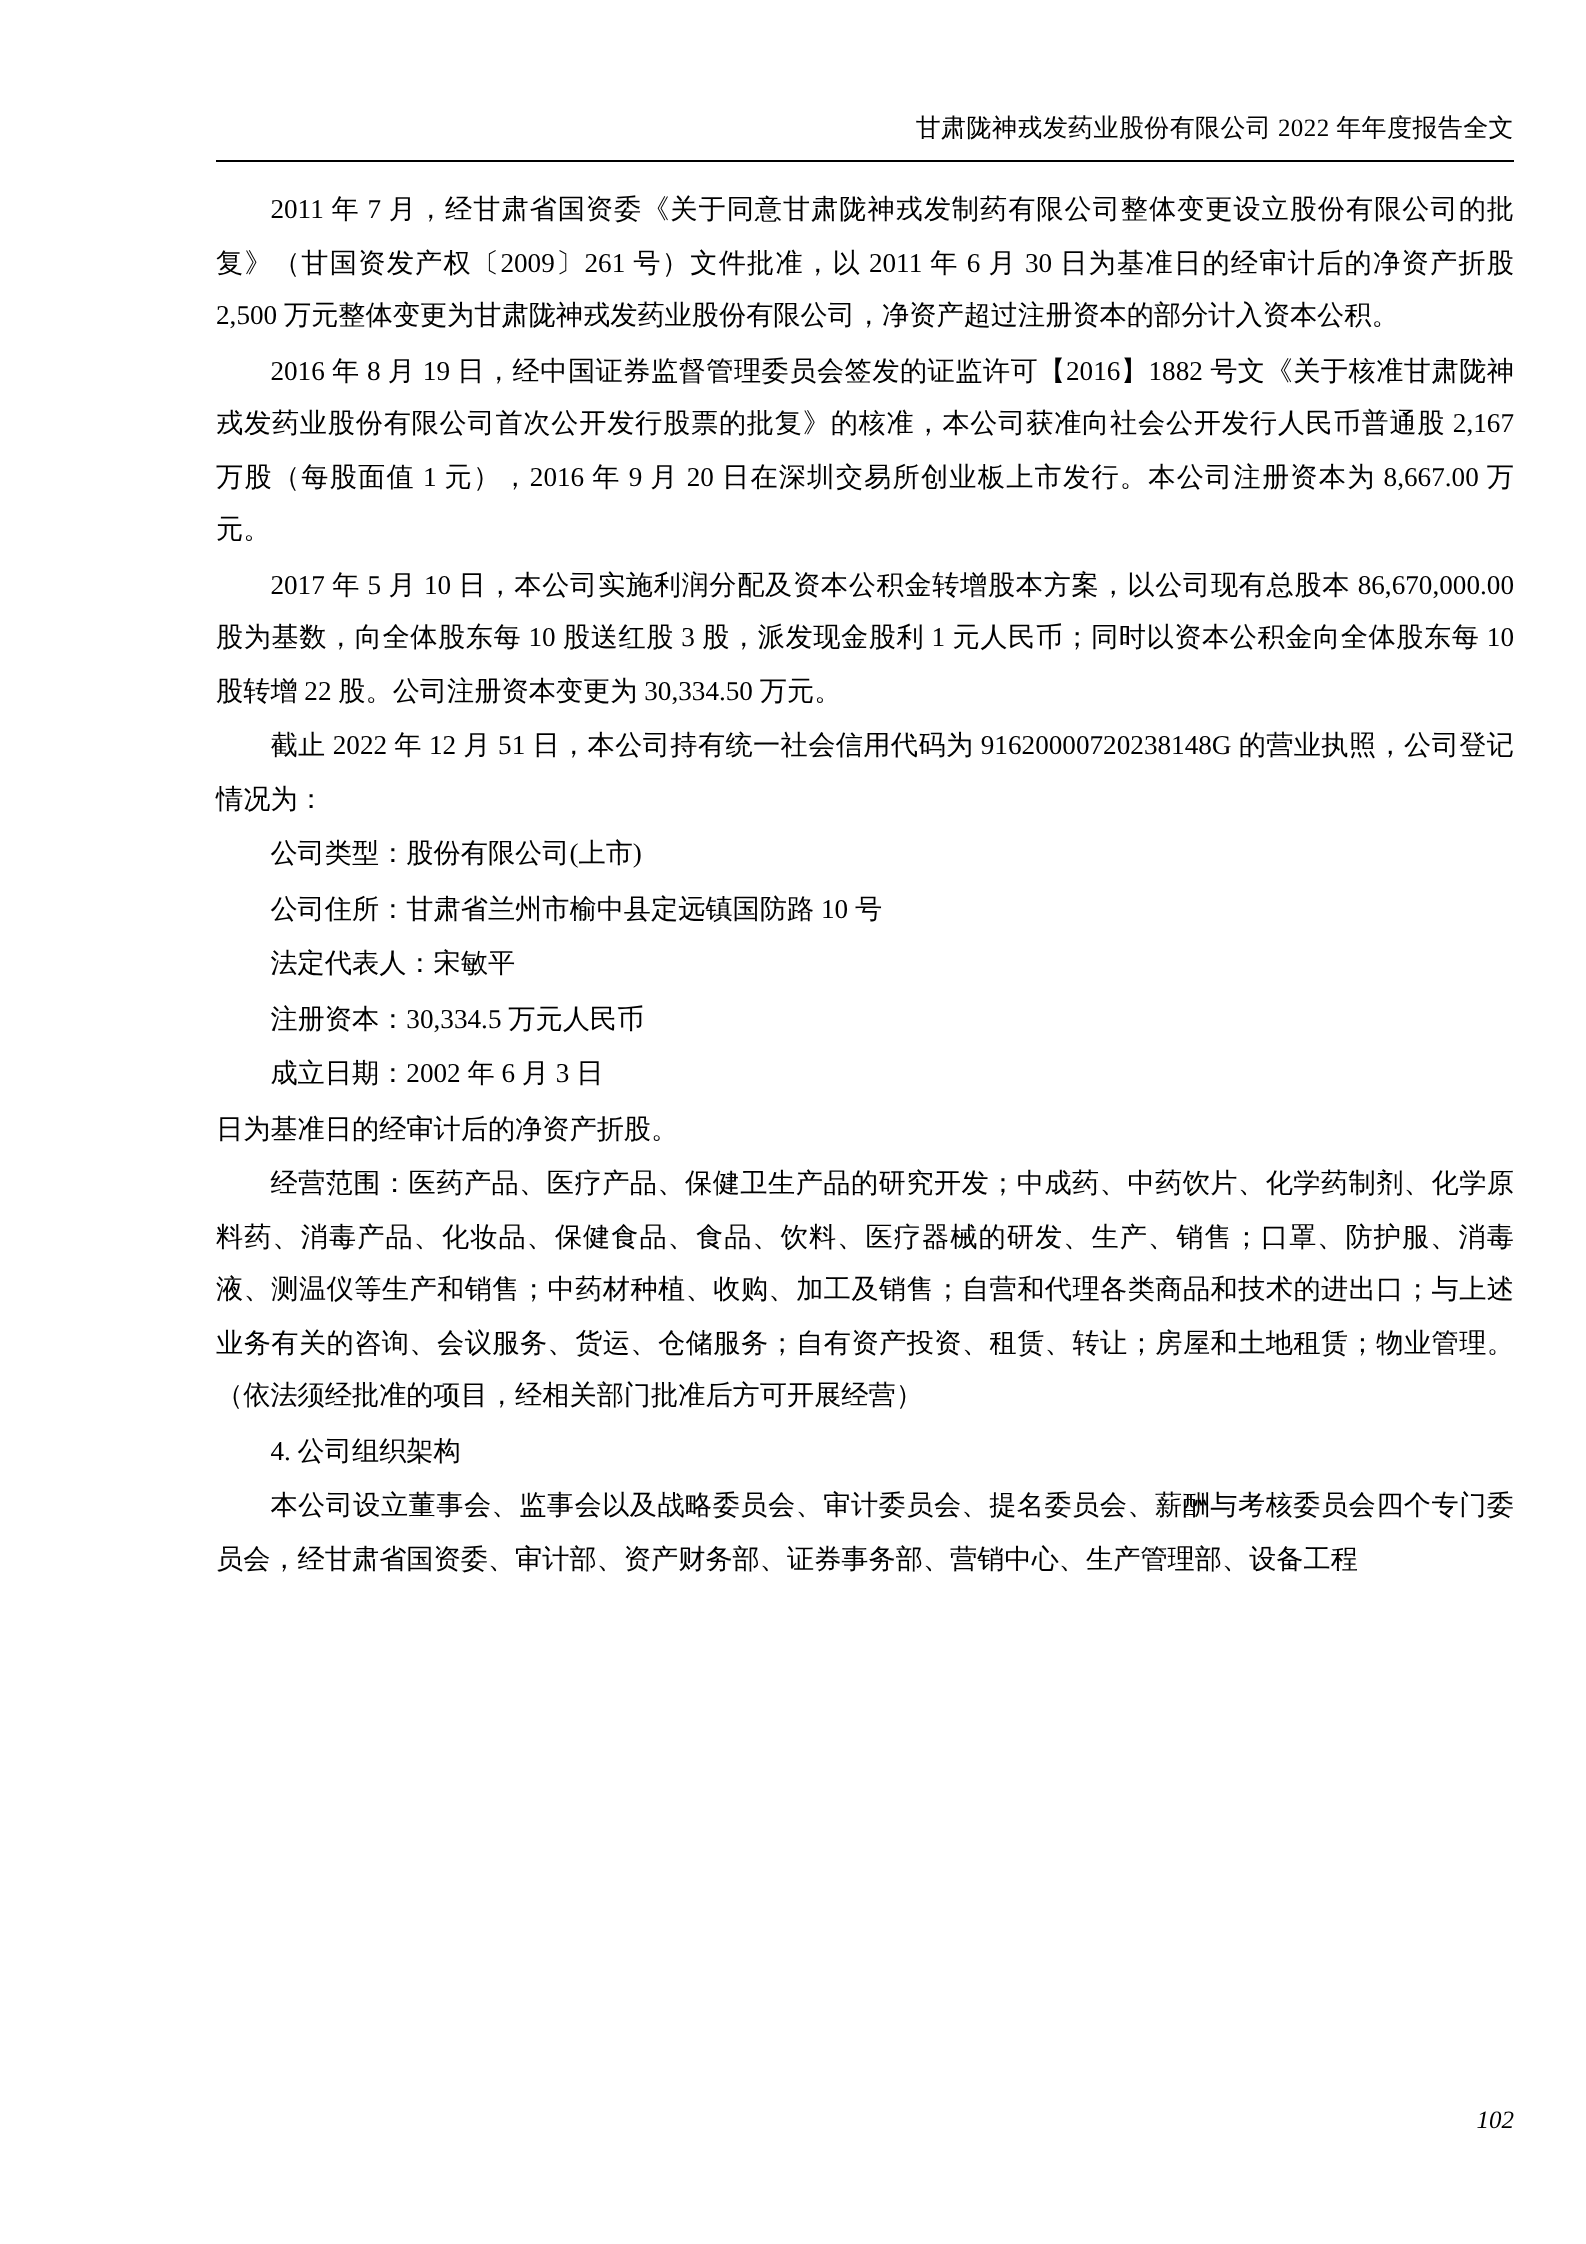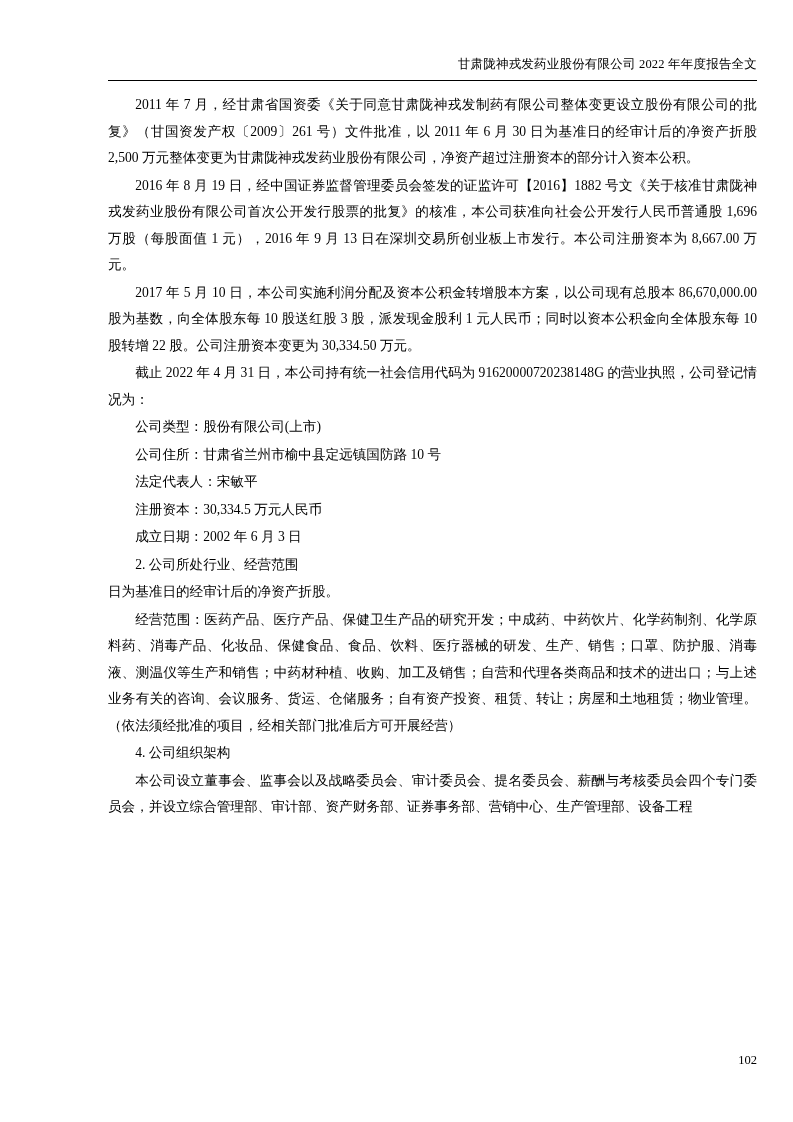--- a/index.html
+++ b/index.html
@@ -56,47 +56,47 @@
     text-indent: 0;
     margin-left: 2em;
   }
   .footer {
     position: absolute;
     bottom: 54px;
     left: 72px;
     right: 72px;
     text-align: right;
     font-size: 12.5px;
+    font-style: italic;
   }
 </style>
 </head>
 <body>
 
 <div class="page">
 
   <div class="header">甘肃陇神戎发药业股份有限公司 2022 年年度报告全文</div>
   <div class="header-rule"></div>
 
   <div class="content">
 
     <p class="para">2011 年 7 月，经甘肃省国资委《关于同意甘肃陇神戎发制药有限公司整体变更设立股份有限公司的批复》（甘国资发产权〔2009〕261 号）文件批准，以 2011 年 6 月 30 日为基准日的经审计后的净资产折股 2,500 万元整体变更为甘肃陇神戎发药业股份有限公司，净资产超过注册资本的部分计入资本公积。</p>
-    <p class="para">2016 年 8 月 19 日，经中国证券监督管理委员会签发的证监许可【2016】1882 号文《关于核准甘肃陇神戎发药业股份有限公司首次公开发行股票的批复》的核准，本公司获准向社会公开发行人民币普通股 1,696 万股（每股面值 1 元），2016 年 9 月 13 日在深圳交易所创业板上市发行。本公司注册资本为 8,667.00 万元。</p>
+    <p class="para">2016 年 8 月 19 日，经中国证券监督管理委员会签发的证监许可【2016】1882 号文《关于核准甘肃陇神戎发药业股份有限公司首次公开发行股票的批复》的核准，本公司获准向社会公开发行人民币普通股 2,167 万股（每股面值 1 元），2016 年 9 月 20 日在深圳交易所创业板上市发行。本公司注册资本为 8,667.00 万元。</p>
     <p class="para">2017 年 5 月 10 日，本公司实施利润分配及资本公积金转增股本方案，以公司现有总股本 86,670,000.00 股为基数，向全体股东每 10 股送红股 3 股，派发现金股利 1 元人民币；同时以资本公积金向全体股东每 10 股转增 22 股。公司注册资本变更为 30,334.50 万元。</p>
-    <p class="para">截止 2022 年 4 月 31 日，本公司持有统一社会信用代码为 91620000720238148G 的营业执照，公司登记情况为：</p>
+    <p class="para">截止 2022 年 12 月 51 日，本公司持有统一社会信用代码为 91620000720238148G 的营业执照，公司登记情况为：</p>
 
     <p class="para sub">公司类型：股份有限公司(上市)</p>
     <p class="para sub">公司住所：甘肃省兰州市榆中县定远镇国防路 10 号</p>
     <p class="para sub">法定代表人：宋敏平</p>
     <p class="para sub">注册资本：30,334.5 万元人民币</p>
     <p class="para sub">成立日期：2002 年 6 月 3 日</p>
 
-    <p class="para sub">2. 公司所处行业、经营范围</p>
     <p class="para noindent">日为基准日的经审计后的净资产折股。</p>
     <p class="para">经营范围：医药产品、医疗产品、保健卫生产品的研究开发；中成药、中药饮片、化学药制剂、化学原料药、消毒产品、化妆品、保健食品、食品、饮料、医疗器械的研发、生产、销售；口罩、防护服、消毒液、测温仪等生产和销售；中药材种植、收购、加工及销售；自营和代理各类商品和技术的进出口；与上述业务有关的咨询、会议服务、货运、仓储服务；自有资产投资、租赁、转让；房屋和土地租赁；物业管理。（依法须经批准的项目，经相关部门批准后方可开展经营）</p>
 
     <p class="para sub">4. 公司组织架构</p>
-    <p class="para">本公司设立董事会、监事会以及战略委员会、审计委员会、提名委员会、薪酬与考核委员会四个专门委员会，并设立综合管理部、审计部、资产财务部、证券事务部、营销中心、生产管理部、设备工程</p>
+    <p class="para">本公司设立董事会、监事会以及战略委员会、审计委员会、提名委员会、薪酬与考核委员会四个专门委员会，经甘肃省国资委、审计部、资产财务部、证券事务部、营销中心、生产管理部、设备工程</p>
 
   </div>
 
   <div class="footer">102</div>
 
 </div>
 
 </body></html>

